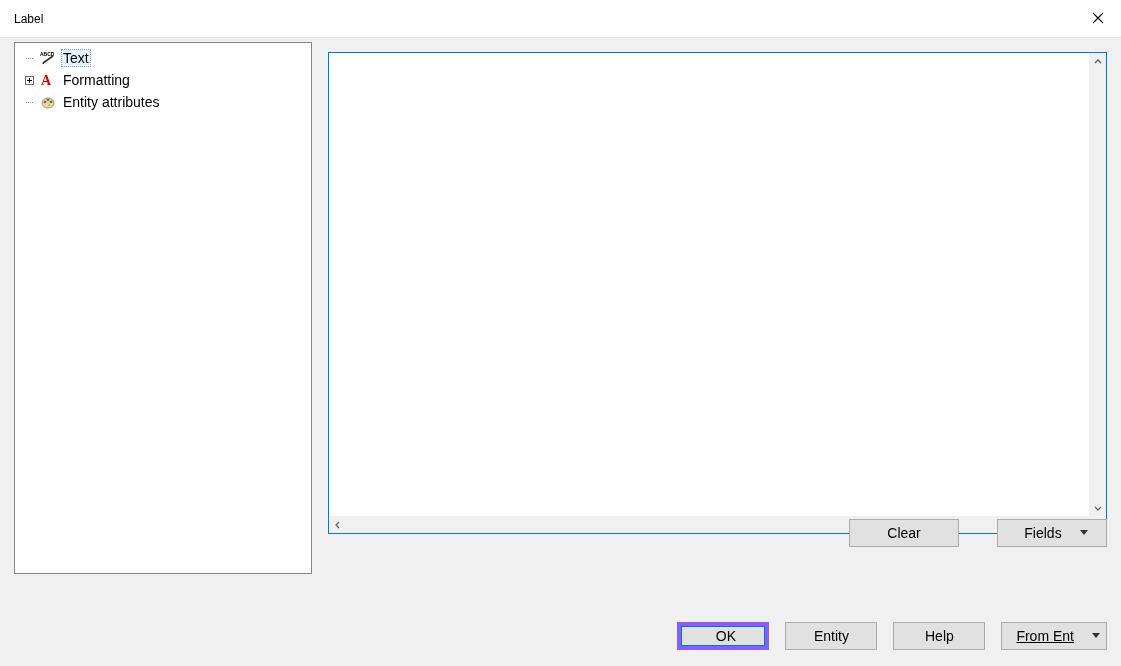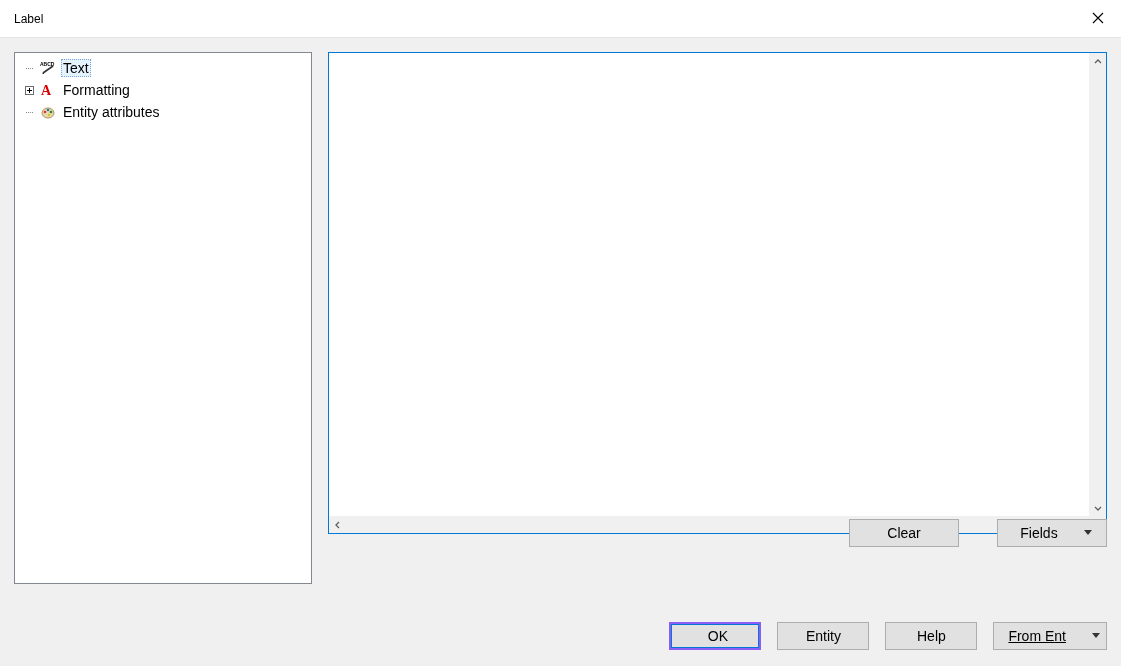--- a/index.html
+++ b/index.html
@@ -41,21 +41,21 @@
       background: #f0f0f0;
       height: calc(666px - 38px);
       padding: 14px 14px 14px 14px;
       position: relative;
     }
 
     
     .tree-panel {
       position: absolute;
       left: 14px;
-      top: 14px;
+      top: 4px;
       width: 298px;
       height: 532px;
       background: #ffffff;
       border: 1px solid #828790;
     }
     .tree {
       padding: 4px 4px;
       font-size: 14px;
       user-select: none;
     }
@@ -193,25 +193,25 @@
       padding: 0 14px;
       background: #e1e1e1;
       border: 1px solid #adadad;
       font-family: inherit;
       font-size: 14px;
       display: inline-flex;
       align-items: center;
       justify-content: center;
       cursor: pointer;
     }
-    .btn.default { border: 2px solid #8b5cf6; box-shadow: inset 0 0 0 1px #0078d7; padding-left: 19px; }
+    .btn.default { border: 4px solid #8b5cf6; box-shadow: inset 0 0 0 1px #0078d7; padding-left: 19px; }
     .btn.split {
       padding-right: 6px;
       min-width: 108px;
-      gap: 20px;
+      gap: 12px;
     }
     .btn.split.small { min-width: 98px; text-decoration: underline; }
     .btn .caret {
       margin-left: 6px;
     }
     .caret svg { width: 8px; height: 6px; display: block; }
 
     .btn .underline { text-decoration: underline; text-decoration-thickness: 1px; }
 
     .row-buttons-1 .btn { min-width: 110px; }

